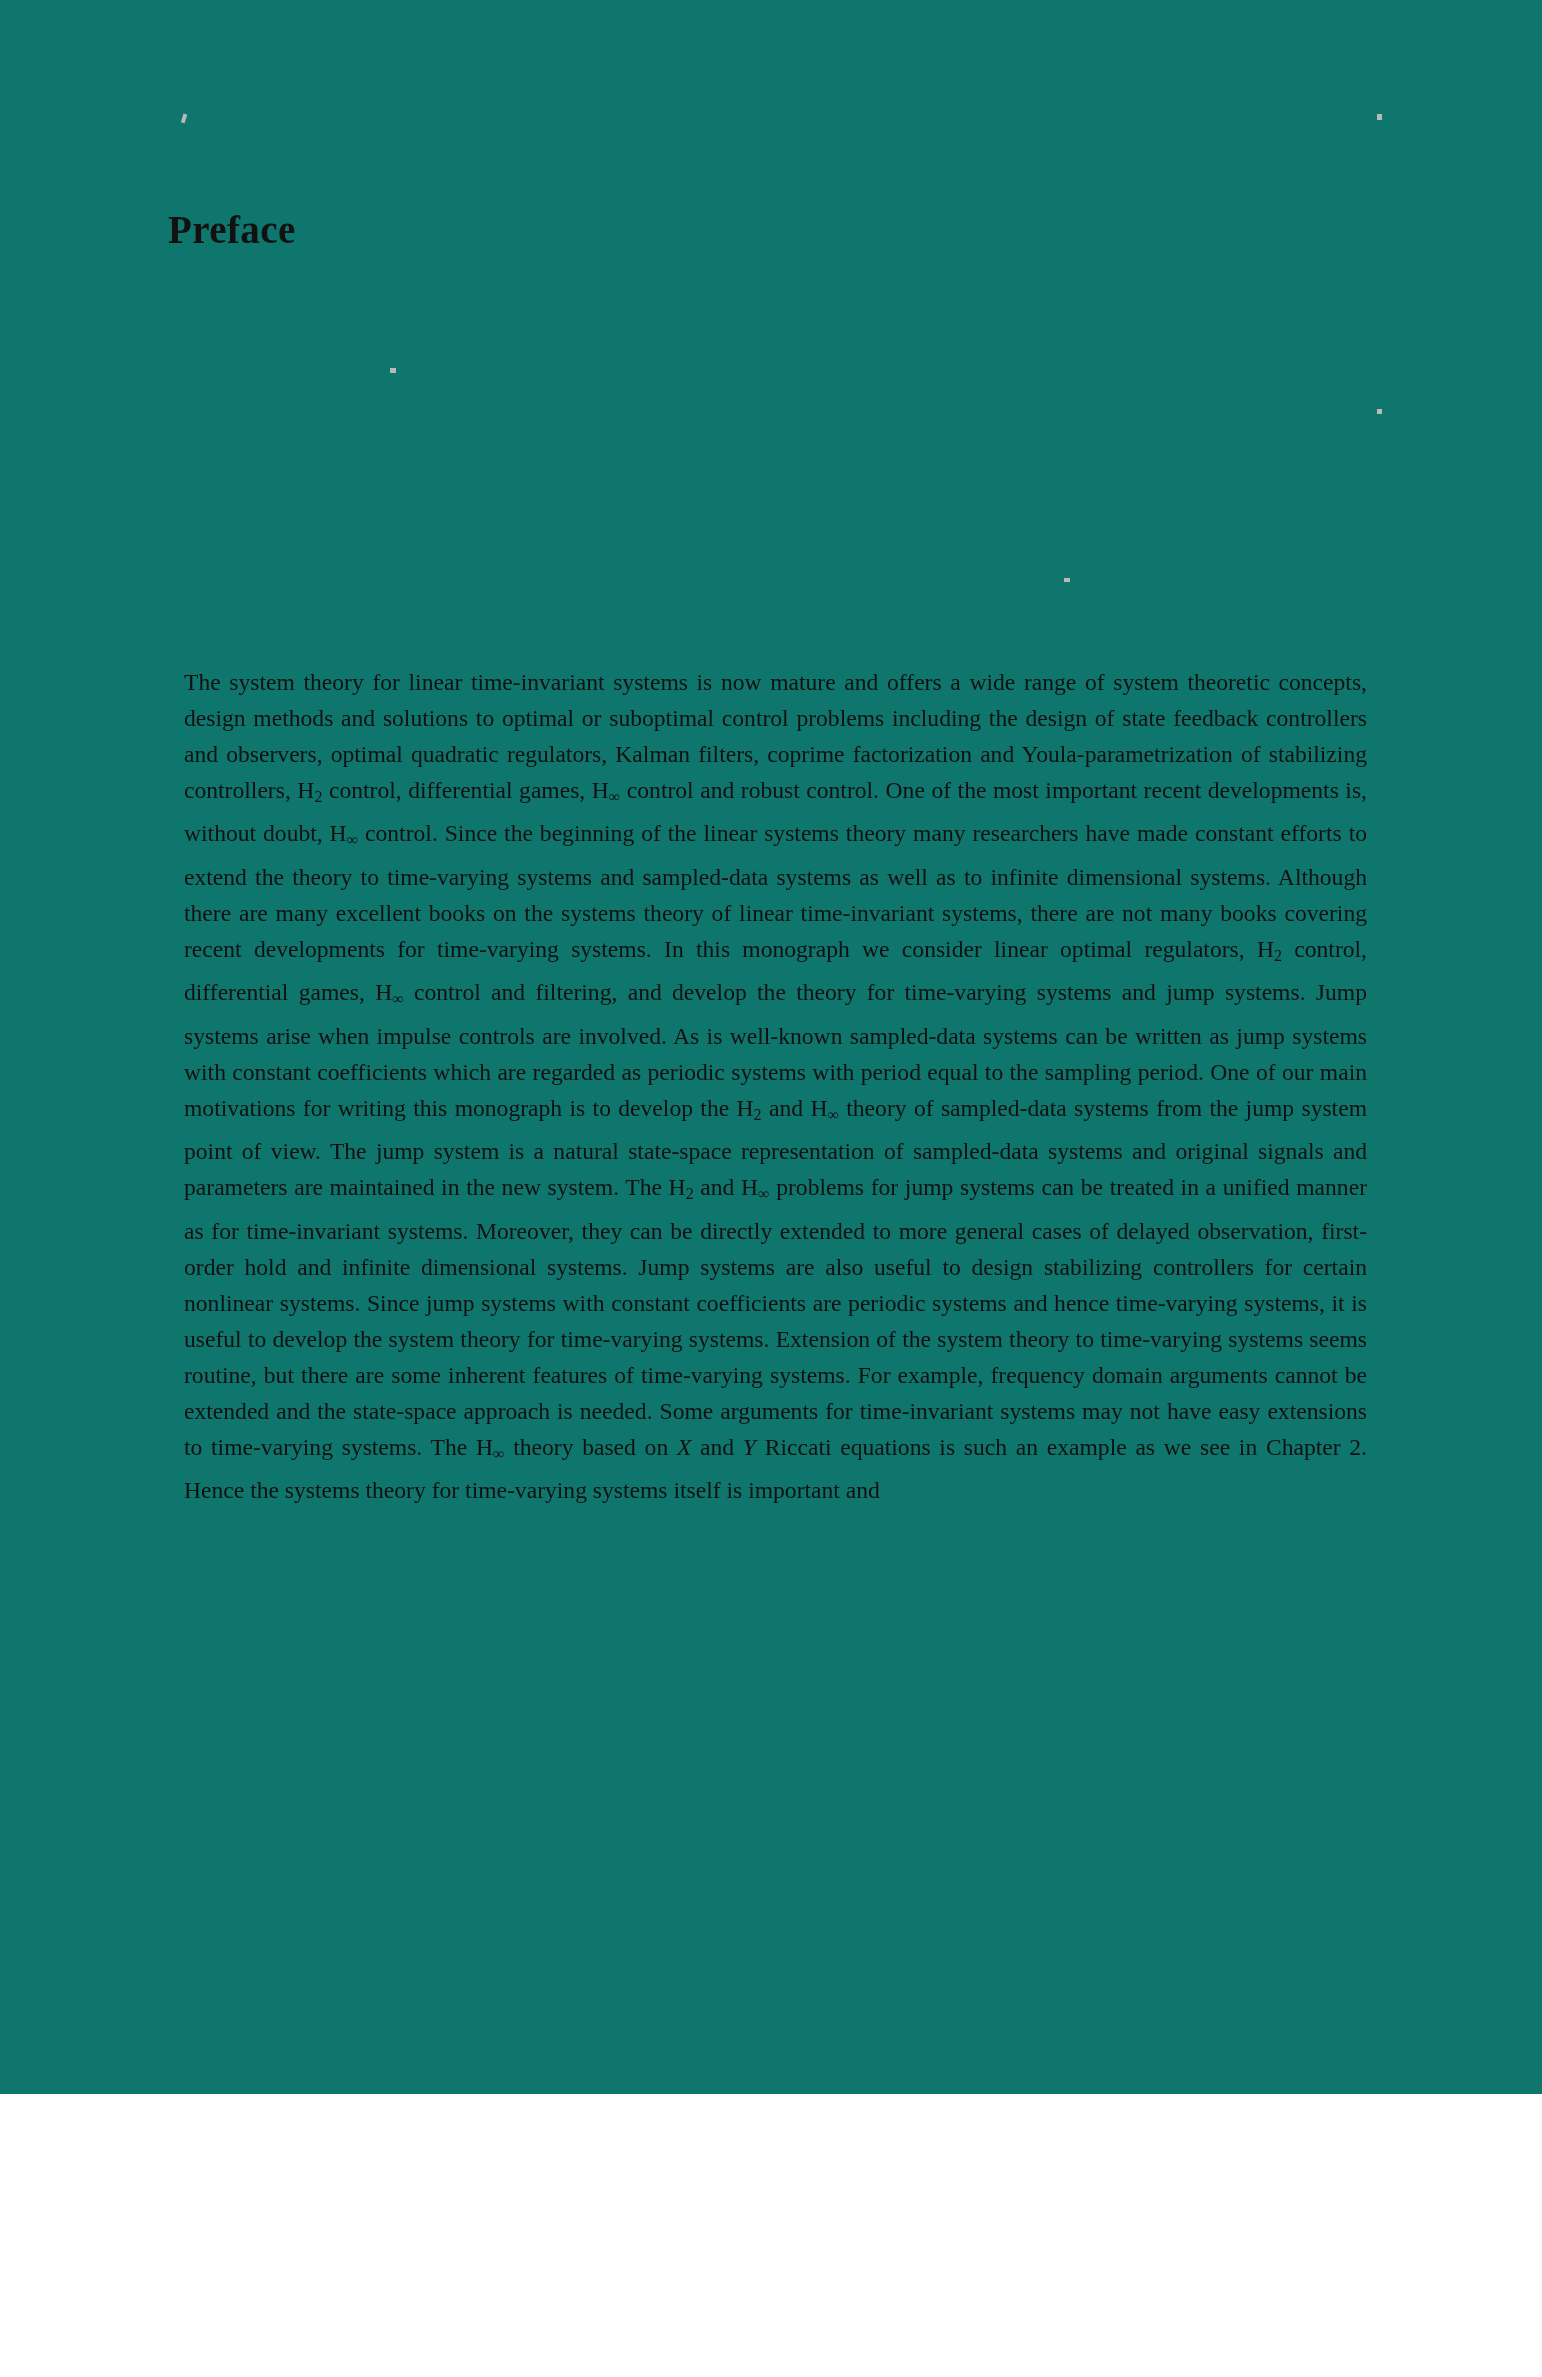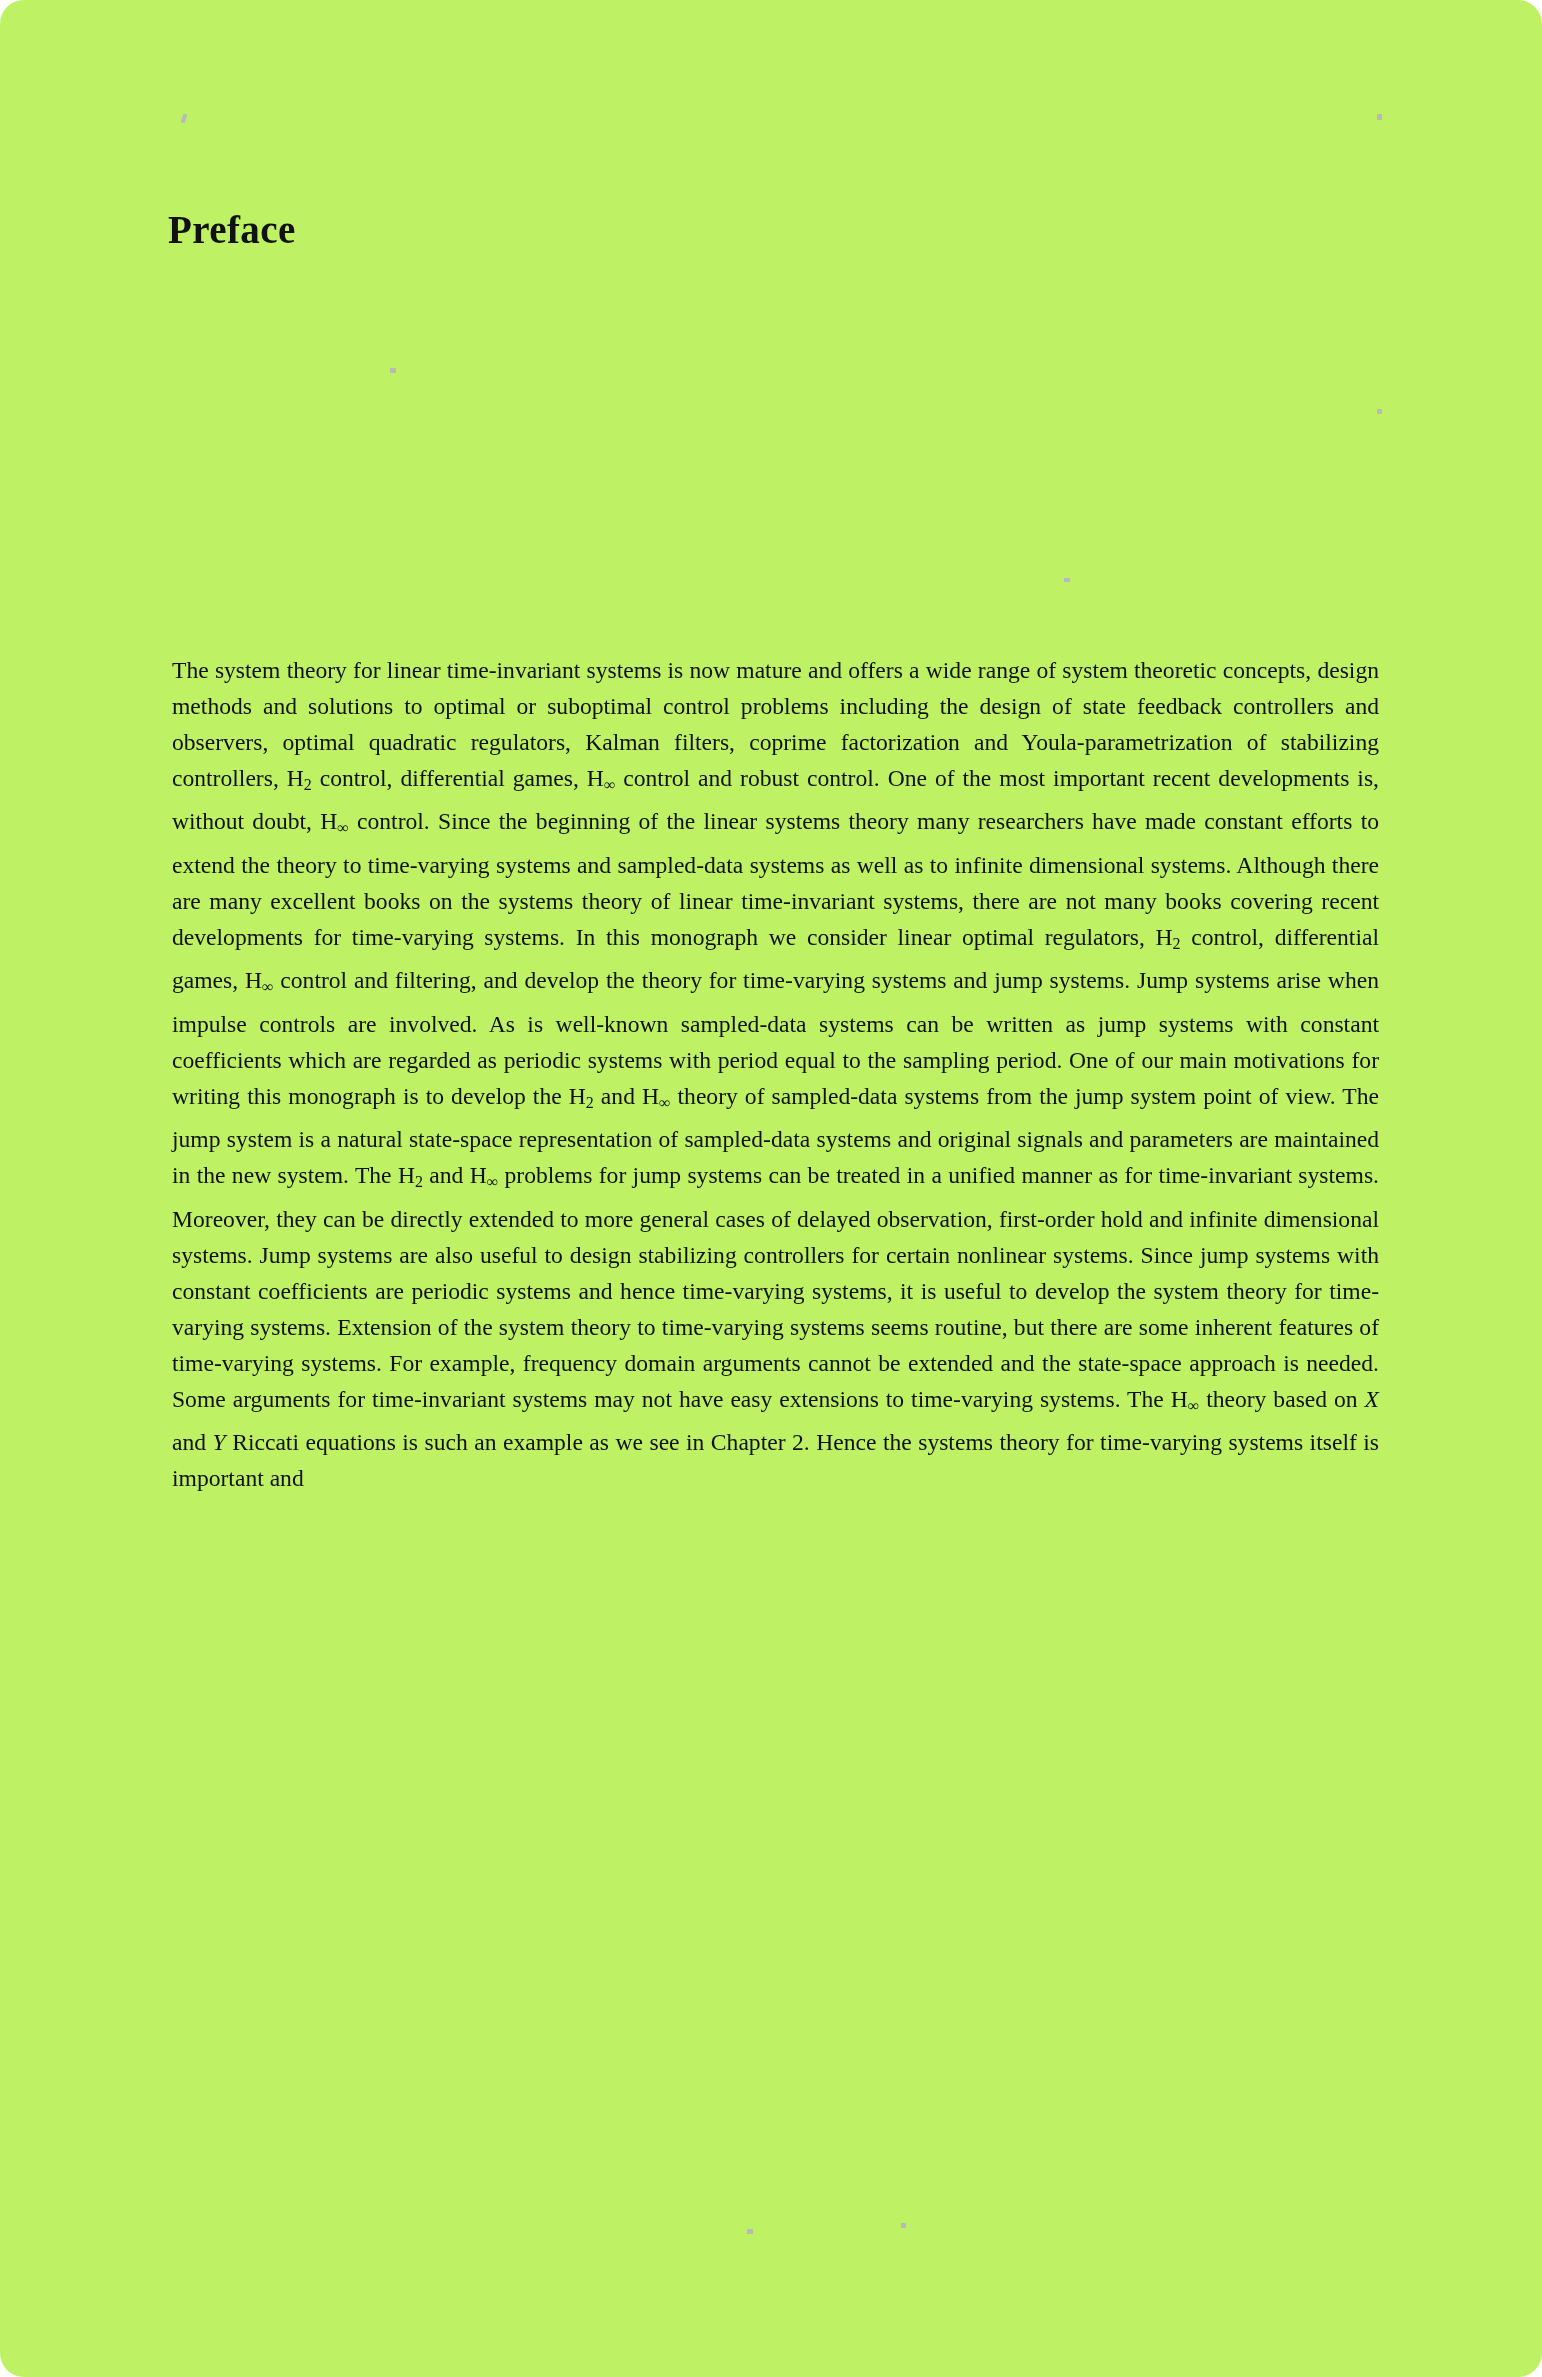--- a/index.html
+++ b/index.html
@@ -3,26 +3,25 @@
 <meta charset="utf-8">
 <style>
   html, body {
     margin: 0;
     padding: 0;
     background: #ffffff;
   }
   .page {
     position: relative;
     width: 1542px;
-    height: 2377px;
-    background: #bef264;
+    height: 2094px;
+    background: #0f766e;
     overflow: hidden;
     font-family: "Liberation Serif", "DejaVu Serif", serif;
     color: #111111;
-    border-radius: 24px;
   }
   
   .speck {
     position: absolute;
     background: #b9b9b9;
   }
   .speck.s1 { left: 182px; top: 114px; width: 4.3px; height: 9.4px; transform: rotate(18deg); }
   .speck.s2 { left: 1377px; top: 114px; width: 5.1px; height: 6px; }
   .speck.s3 { left: 390px; top: 368px; width: 6px; height: 5.1px; }
   .speck.s4 { left: 1064px; top: 578px; width: 6px; height: 4.3px; }
@@ -45,21 +44,21 @@
     left: 168px;
     top: 648px;
     width: 1215px;
     font-size: 23.6px;
     line-height: 36px;
     text-align: justify;
     text-justify: inter-word;
     hyphens: manual;
   }
   .body-text p {
-    margin: 4px;
+    margin: 16px;
   }
   sub, .sub {
     font-size: 0.68em;
     vertical-align: -0.28em;
     font-family: "Liberation Serif", serif;
   }
 </style>
 </head>
 <body>
 

